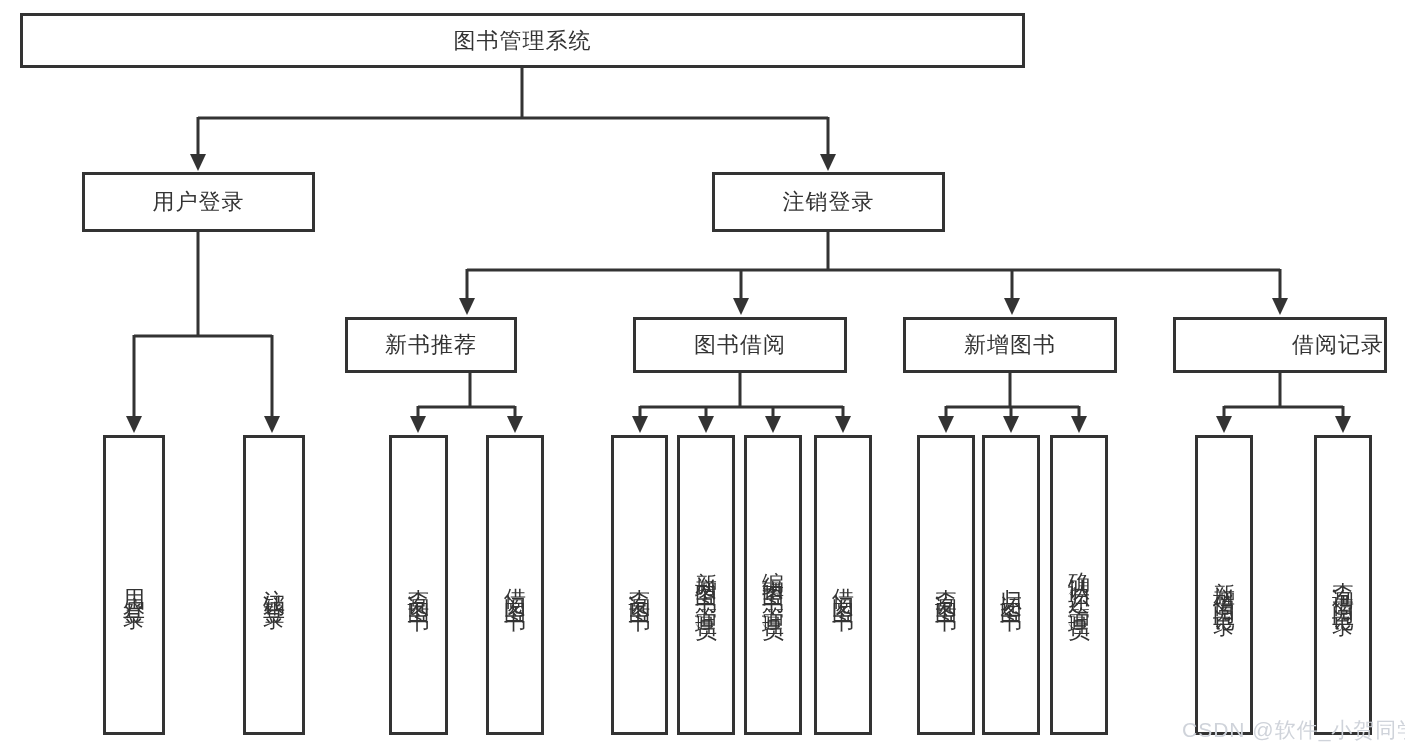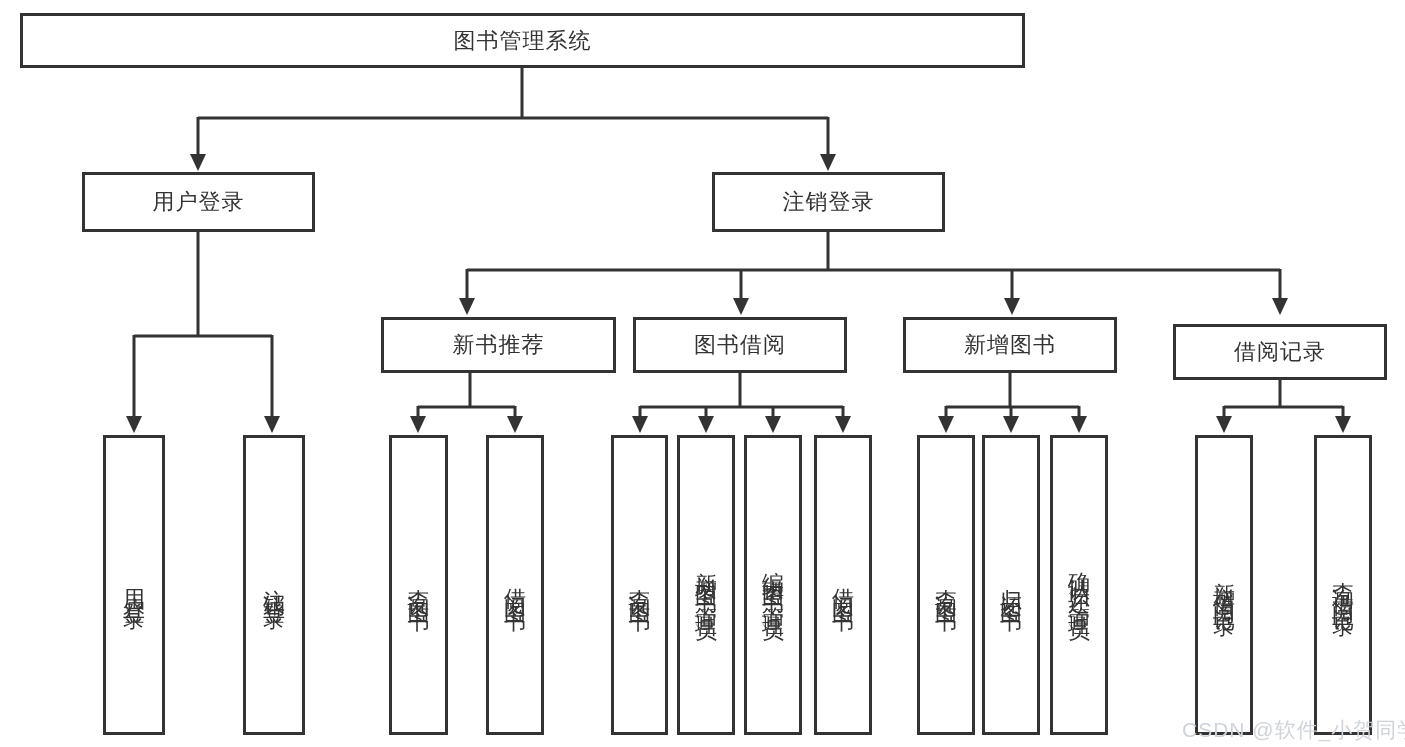--- a/index.html
+++ b/index.html
@@ -39,24 +39,24 @@
     font-size:21px;
     color:#cfd3da;
     letter-spacing:1px;
     white-space:nowrap;
     z-index:5;
   }
   
   #n-root        {left:20px;  top:13px;  width:1005px; height:55px;text-align:center;}
   #n-user-login  {left:82px;  top:172px; width:233px;  height:60px;}
   #n-book-mgmt   {left:712px; top:172px; width:233px;  height:60px;}
-  #n-new-books   {left:381px; top:317px; width:235px;  height:56px;}
+  #n-new-books   {left:345px; top:317px; width:172px;  height:56px;}
   #n-book-borrow {left:633px; top:317px; width:214px;  height:56px;}
   #n-cur-borrow  {left:903px; top:317px; width:214px;  height:56px;}
-  #n-records     {left:1173px;top:324px; width:214px;  height:56px;}
+  #n-records     {left:1173px;top:317px; width:214px;  height:56px;justify-content:flex-end;}
   .leaf{top:435px;height:300px;}
   #l-user-login    {left:103px; width:62px;}
   #l-logout        {left:243px; width:62px;}
   #l-nb-query      {left:389px; width:59px;}
   #l-nb-borrow     {left:486px; width:58px;}
   #l-bb-query      {left:611px; width:57px;}
   #l-bb-add        {left:677px; width:58px;}
   #l-bb-edit       {left:744px; width:58px;}
   #l-bb-borrow     {left:814px; width:58px;}
   #l-cb-query      {left:917px; width:58px;}

